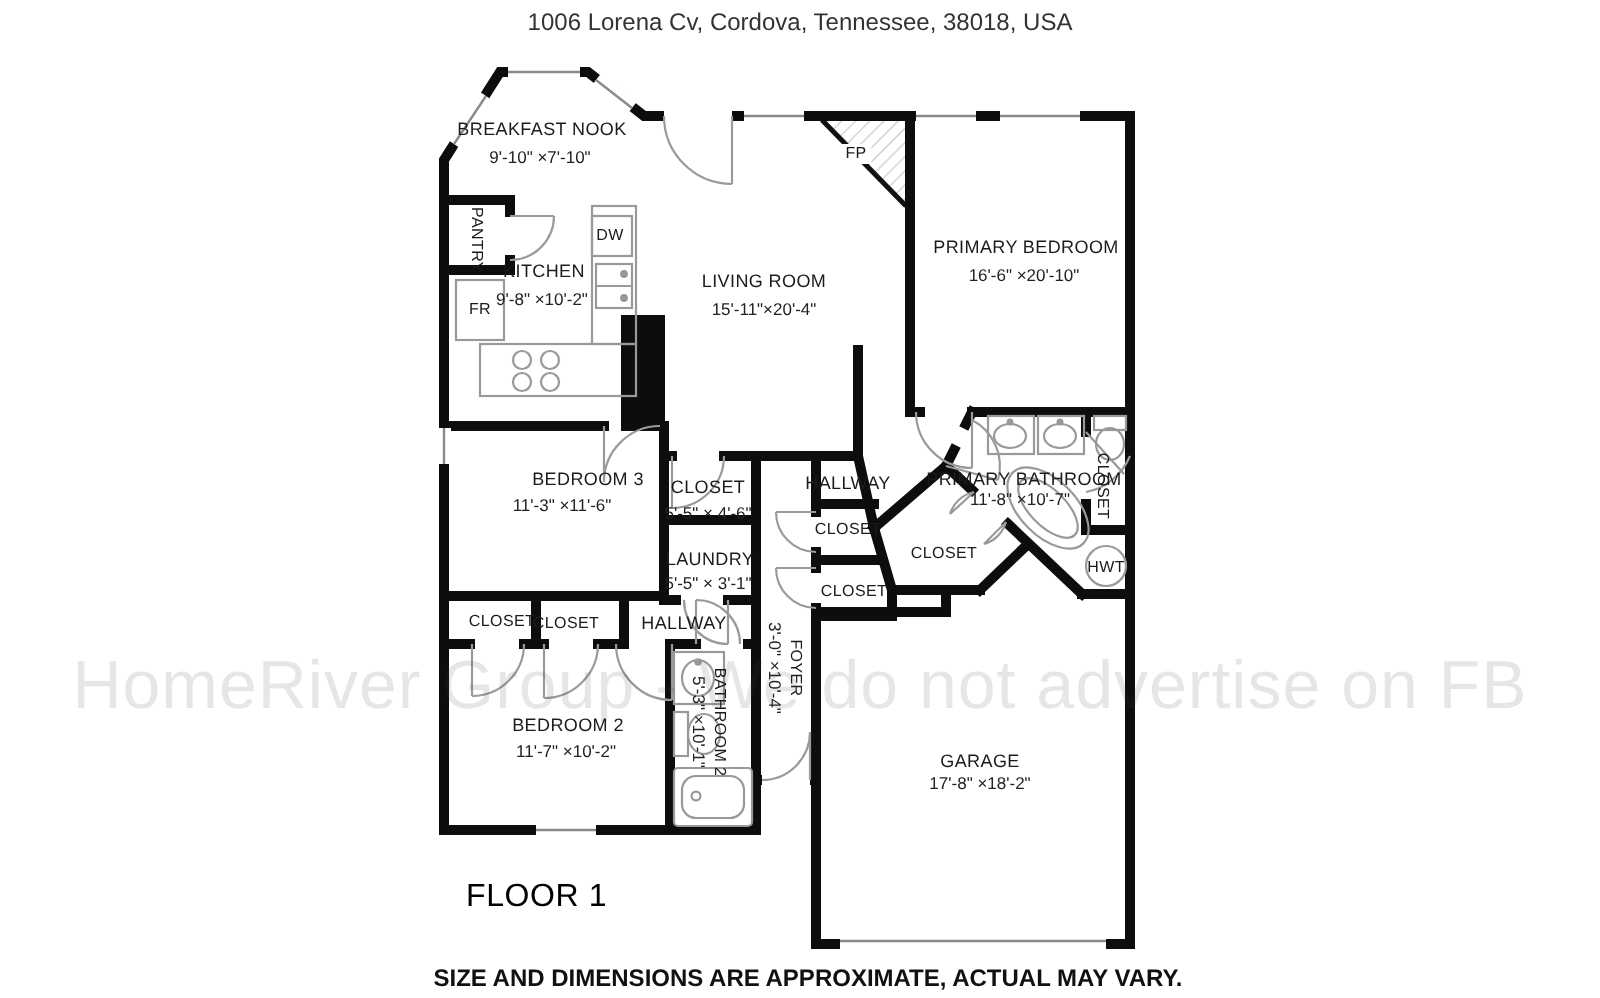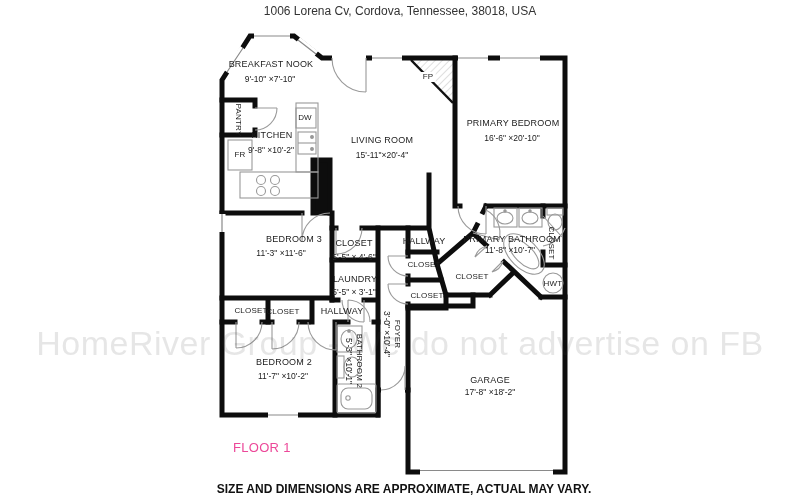--- a/index.html
+++ b/index.html
@@ -8,21 +8,21 @@
   svg{position:absolute;left:0;top:0;}
   .lbl{position:absolute;transform:translate(-50%,-50%);font-size:9px;color:#1b1b1b;
        white-space:nowrap;letter-spacing:.2px;text-align:center;line-height:1.25;}
   .dim{font-size:8.5px;letter-spacing:0;color:#222;}
   .sm{font-size:8px;}
   .rot{transform:translate(-50%,-50%) rotate(90deg);}
   .fpbg{background:#fff;padding:0 2px;font-size:8px;}
   .title{position:absolute;left:0;top:4px;width:100%;text-align:center;font-size:12px;color:#333;}
   .disclaimer{position:absolute;left:4px;top:482px;width:100%;text-align:center;
               font-size:12px;font-weight:bold;color:#111;}
-  .floor{position:absolute;left:233px;top:440px;font-size:13px;color:#ec4899;letter-spacing:.3px;}
+  .floor{position:absolute;left:233px;top:440px;font-size:16px;color:#000000;letter-spacing:.3px;}
   .wm{position:absolute;left:0;width:100%;text-align:center;font-size:34px;
       color:rgba(60,60,60,0.13);white-space:nowrap;letter-spacing:.5px;}
 </style>
 </head>
 <body>
 
 <div id="stage">
 
   <div class="title">1006 Lorena Cv, Cordova, Tennessee, 38018, USA</div>
 

